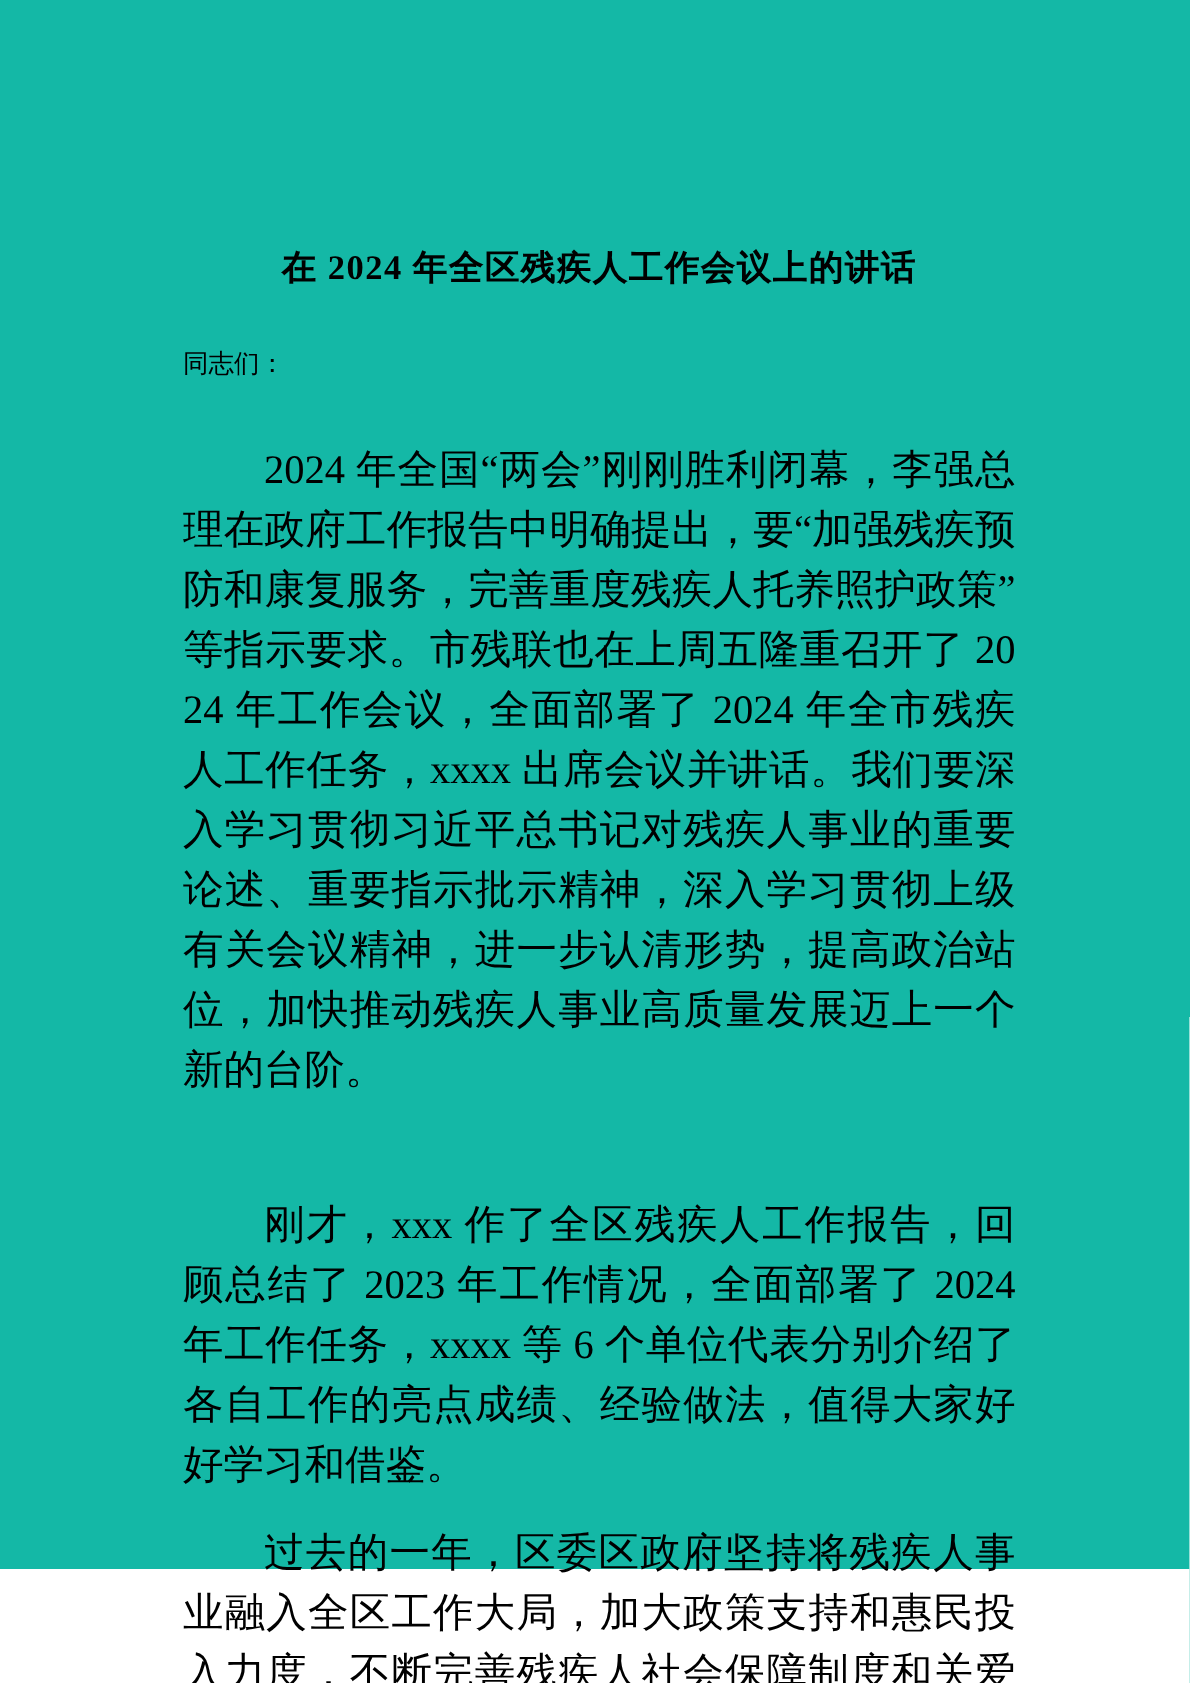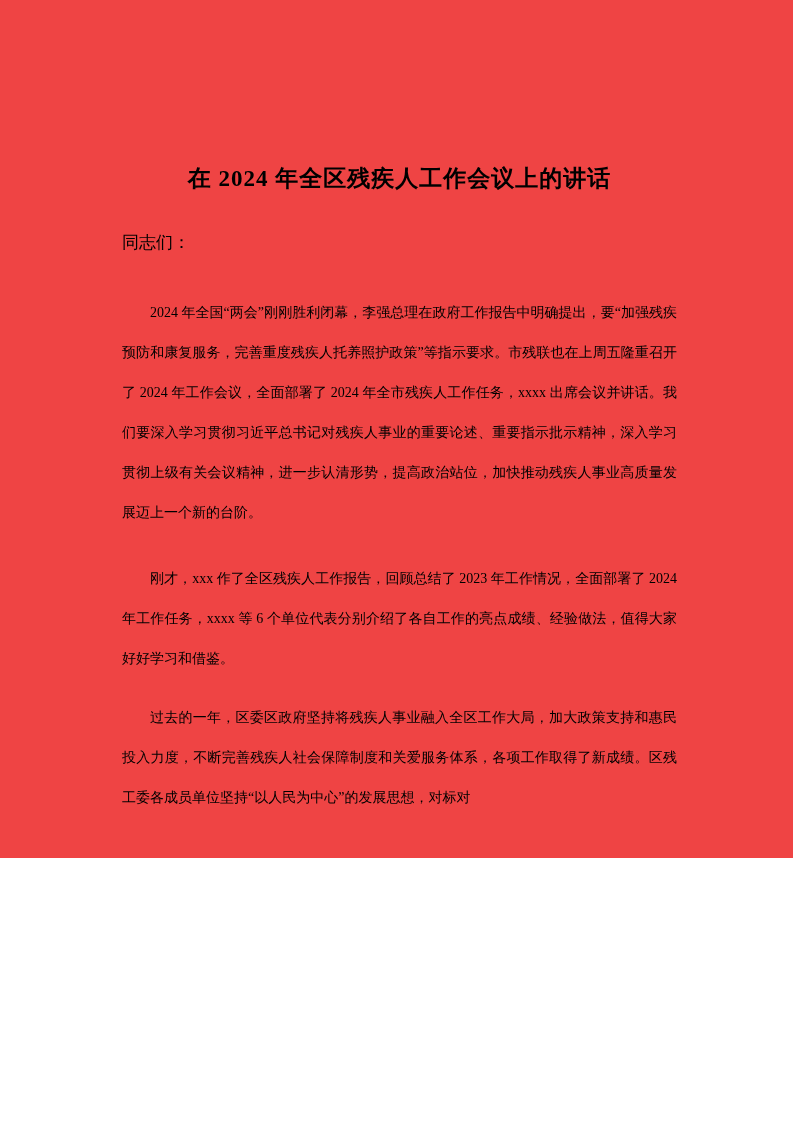--- a/index.html
+++ b/index.html
@@ -11,51 +11,51 @@
     width: 793px;
     height: 1122px;
     overflow: hidden;
     position: relative;
     font-family: "Liberation Serif", serif;
     color: #000000;
   }
   .page {
     box-sizing: border-box;
     width: 793px;
-    height: 858px;
+    height: 1046px;
     padding: 159px 116px 0 122px;
-    background: #ef4444;
+    background: #14b8a6;
   }
   .doc-title {
     margin: 0;
     font-size: 23px;
     font-weight: bold;
     line-height: 40px;
     text-align: center;
     letter-spacing: 1px;
     white-space: nowrap;
   }
   .salutation {
     margin: 24px 0 0 0;
     font-size: 17px;
     line-height: 40px;
     text-align: left;
   }
   .para {
     margin: 0;
-    font-size: 14px;
+    font-size: 27px;
     line-height: 40px;
     text-align: justify;
     text-justify: inter-character;
     text-indent: 2em;
     word-break: break-all;
     overflow-wrap: break-word;
   }
   .para-1 { margin-top: 30px; }
-  .para-2 { margin-top: 26px; }
+  .para-2 { margin-top: 63px; }
   .para-3 { margin-top: 19px; }
 </style>
 </head>
 <body>
 
 <div class="page">
   <h1 class="doc-title">在 2024 年全区残疾人工作会议上的讲话</h1>
 
   <p class="salutation">同志们：</p>
 

